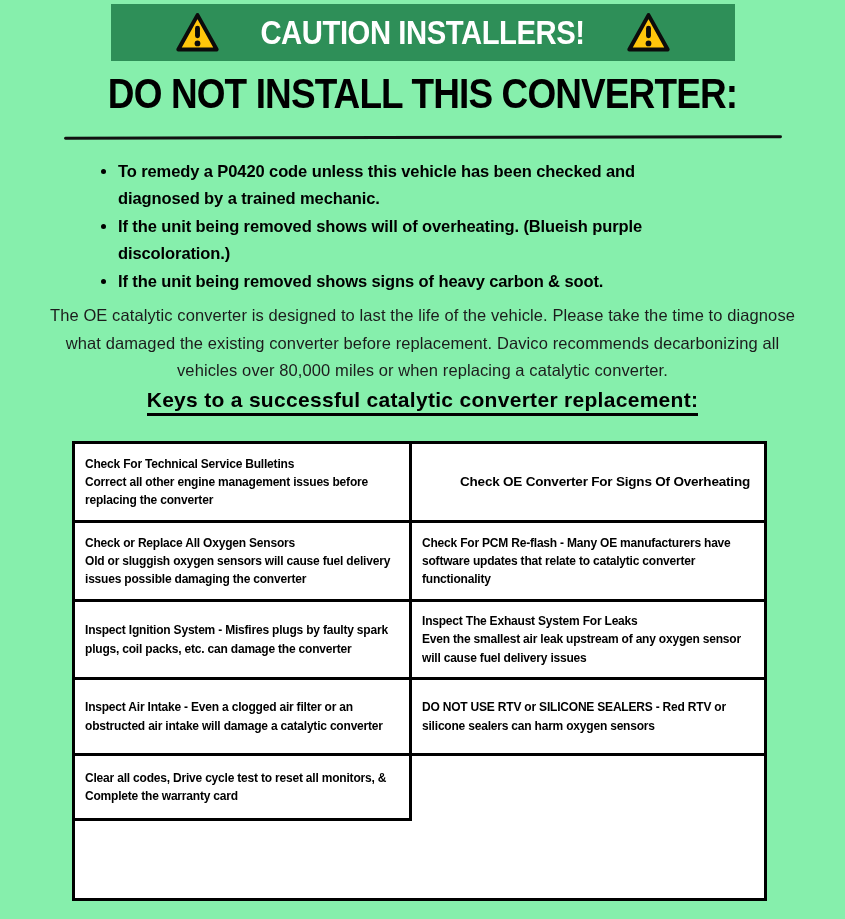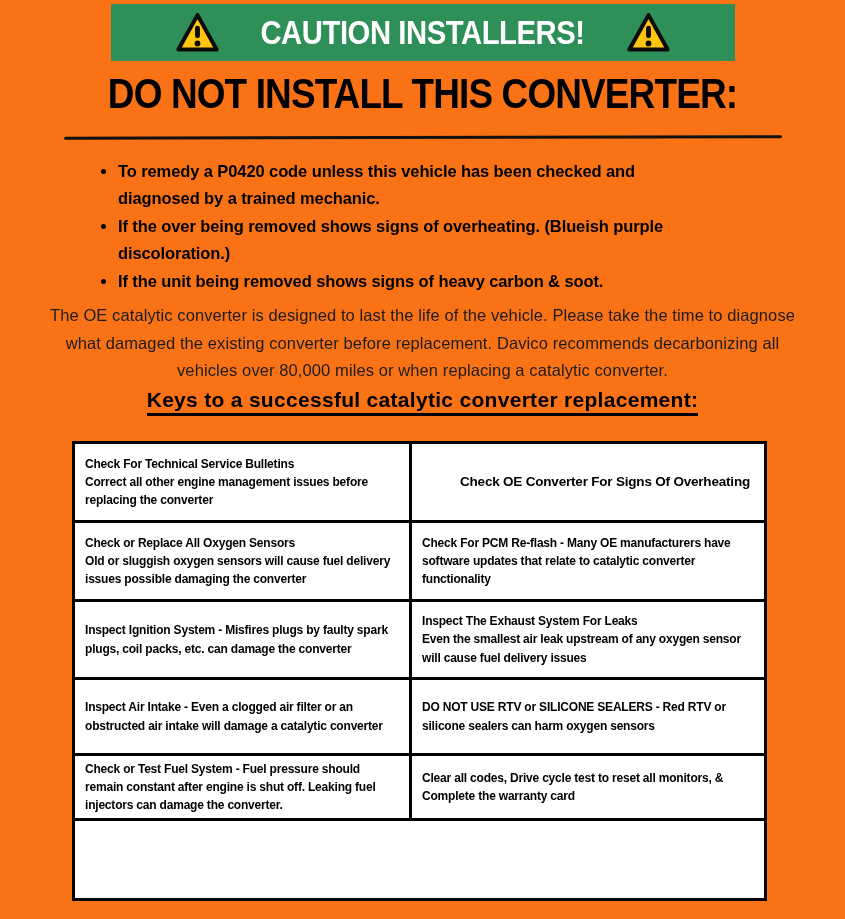--- a/index.html
+++ b/index.html
@@ -3,21 +3,21 @@
 <meta charset="utf-8">
 <style>
   * { box-sizing: border-box; margin: 0; padding: 0; }
   html, body {
     width: 845px; height: 919px;
     background: #ffffff;
     font-family: "Liberation Sans", sans-serif;
     color: #000;
     overflow: hidden;
   }
-  .page { position: relative; width: 845px; height: 919px; background: #f97316; }
+  .page { position: relative; width: 845px; height: 919px; background: #86efac; }
 
   
   .banner {
     position: absolute; top: 4px; left: 111px;
     width: 624px; height: 57px;
     background: #2e8f58;
     display: flex; align-items: center; justify-content: center;
     gap: 14px;
   }
   .banner-text {
@@ -121,21 +121,21 @@
   </header>
 
   <h1 class="main-title">DO NOT INSTALL THIS CONVERTER:</h1>
 
   <div class="rule"></div>
 
   <div class="warnings">
     <ul>
       <li>To remedy a P0420 code unless this vehicle has been checked and
 diagnosed by a trained mechanic.</li>
-      <li>If the over being removed shows signs of overheating. (Blueish purple
+      <li>If the unit being removed shows will of overheating. (Blueish purple
 discoloration.)</li>
       <li>If the unit being removed shows signs of heavy carbon &amp; soot.</li>
     </ul>
   </div>
 
   <p class="intro">The OE catalytic converter is designed to last the life of the vehicle. Please take the time to diagnose
 what damaged the existing converter before replacement. Davico recommends decarbonizing all
 vehicles over 80,000 miles or when replacing a catalytic converter.</p>
 
   <h2 class="keys-title">
@@ -152,17 +152,16 @@
     <div class="cell">Check For PCM Re-flash - Many OE manufacturers have software updates that relate to catalytic converter functionality</div>
 
     <div class="cell">Inspect Ignition System - Misfires plugs by faulty spark plugs, coil packs, etc. can damage the converter</div>
 
     <div class="cell">Inspect The Exhaust System For Leaks
 Even the smallest air leak upstream of any oxygen sensor will cause fuel delivery issues</div>
     <div class="cell">Inspect Air Intake - Even a clogged air filter or an obstructed air intake will damage a catalytic converter</div>
 
     <div class="cell">DO NOT USE RTV or SILICONE SEALERS - Red RTV or silicone sealers can harm oxygen sensors</div>
 
-    <div class="cell">Check or Test Fuel System - Fuel pressure should remain constant after engine is shut off.  Leaking fuel injectors can damage the converter.</div>
     <div class="cell">Clear all codes,  Drive cycle test to reset all monitors, &amp; Complete the warranty card</div>
   </div>
 
 </div>
 
 </body></html>

